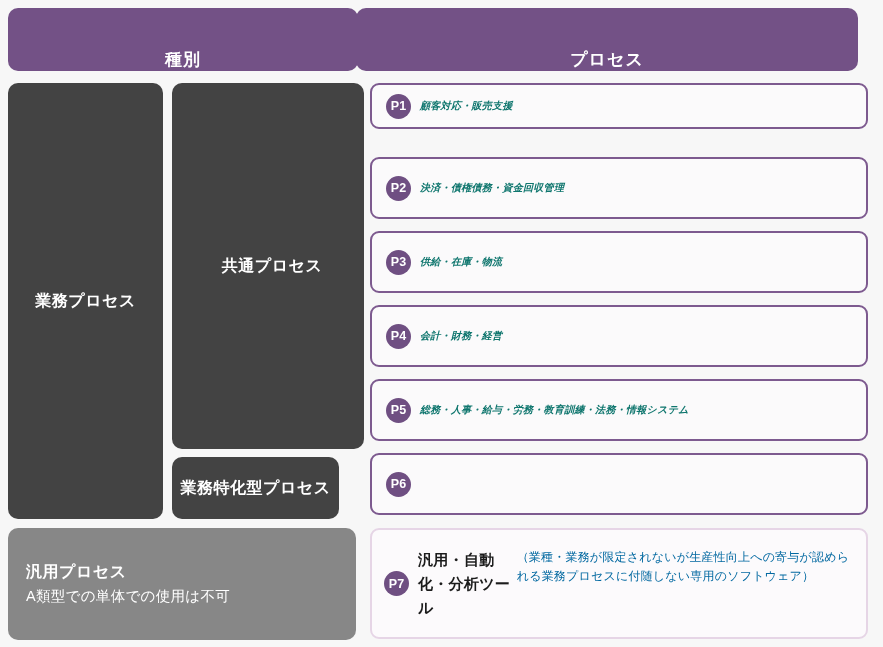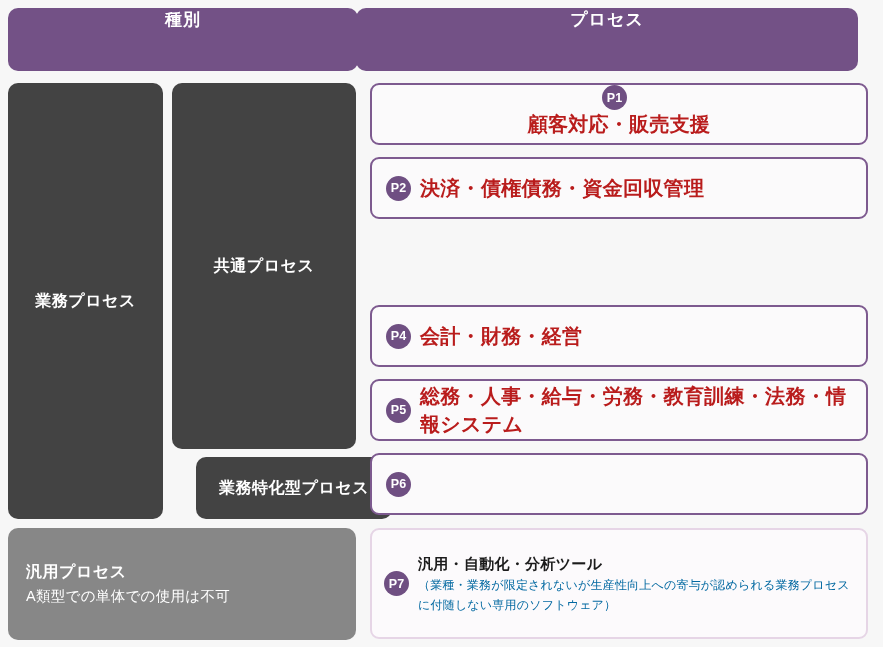--- a/index.html
+++ b/index.html
@@ -22,21 +22,21 @@
     padding: 8px;
   }
 
   
   .hdr {
     position: absolute;
     background: #735186;
     color: #ffffff;
     border-radius: 10px;
     display: flex;
-    align-items: flex-start;
+    align-items: flex-end;
     justify-content: center;
     font-weight: bold;
     font-size: 17px;
     letter-spacing: 1px;
   }
 
   .darkbox {
     position: absolute;
     background: #434343;
     color: #ffffff;
@@ -102,29 +102,30 @@
     font-size: 12.5px;
     font-weight: bold;
     display: flex;
     align-items: center;
     justify-content: center;
     letter-spacing: 0;
     margin-right: 9px;
   }
 
   .pcard .ptext {
-    font-size: 20px;
-    font-weight: bold;
-    color: #b91c1c;
+    font-size: 10px;
+    font-weight: bold;
+    color: #0f766e;
     letter-spacing: .3px;
     line-height: 1.4;
+    font-style: italic;
   }
 
   
-  .p7body { display: flex; flex-direction: column; }
+  .p7body { display: flex; }
   .p7body .p7-title {
     font-size: 15px;
     font-weight: bold;
     color: #1b1b1b;
     line-height: 1.6;
     letter-spacing: .3px;
   }
   .p7body .p7-desc {
     font-size: 12px;
     font-weight: normal;
@@ -144,43 +145,47 @@
   </div>
 
   <div class="hdr" style="left:356px; top:8px; width:502px; height:63px;">
     <span>プロセス</span>
   </div>
 
   <div class="darkbox" style="left:8px; top:83px; width:155px; height:436px;">
     <span>業務プロセス</span>
   </div>
 
-  <div class="darkbox" style="left:172px; top:83px; width:184px; height:366px; align-items:center;">
+  <div class="darkbox" style="left:172px; top:83px; width:184px; height:366px; align-items:center;padding-left:8px;">
     <span>共通プロセス</span>
   </div>
 
-  <div class="darkbox" style="left:172px; top:457px; width:196px; height:62px;margin-left:24px;">
+  <div class="darkbox" style="left:172px; top:457px; width:167px; height:62px;">
     <span>業務特化型プロセス</span>
   </div>
 
   <div class="graybox" style="left:8px; top:528px; width:348px; height:112px;">
     <div class="gray-title">汎用プロセス</div>
     <div class="gray-sub">A類型での単体での使用は不可</div>
   </div>
 
-  <div class="pcard" style="top:83px; height:62px;flex-direction:column;">
+  <div class="pcard" style="top:83px; height:46px;">
     <span class="badge">P1</span>
     <span class="ptext">顧客対応・販売支援</span>
   </div>
 
   <div class="pcard" style="top:157px; height:62px;align-items:center;">
     <span class="badge">P2</span>
     <span class="ptext">決済・債権債務・資金回収管理</span>
   </div>
 
+  <div class="pcard" style="top:231px; height:62px;">
+    <span class="badge">P3</span>
+    <span class="ptext">供給・在庫・物流</span>
+  </div>
 
   <div class="pcard" style="top:305px; height:62px;">
     <span class="badge">P4</span>
     <span class="ptext">会計・財務・経営</span>
   </div>
 
   <div class="pcard" style="top:379px; height:62px;">
     <span class="badge">P5</span>
     <span class="ptext">総務・人事・給与・労務・教育訓練・法務・情報システム</span>
   </div>

